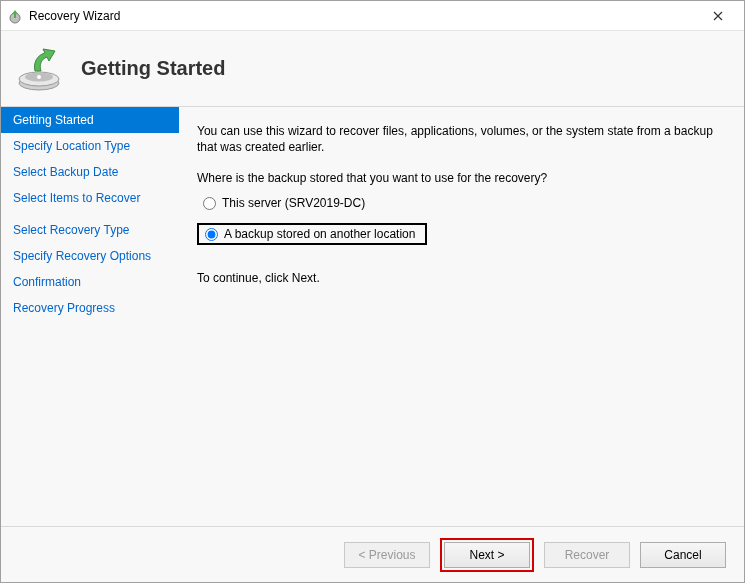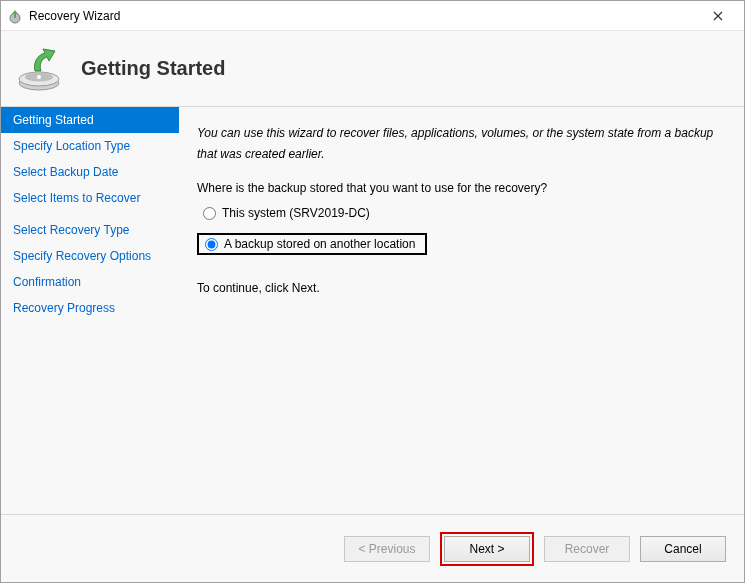--- a/index.html
+++ b/index.html
@@ -84,42 +84,42 @@
     background: #0078d7;
     color: #fff;
   }
   .content {
     flex: 1;
     padding: 16px 22px 0 18px;
     background: #f8f8f8;
     font-size: 12px;
     color: #000;
   }
-  .intro { line-height: 21px; font-style: italic; }
+  .intro { line-height: 16px; }
   .question { margin-top: 16px; }
   .radio-row {
     display: flex;
     align-items: center;
     margin-top: 8px;
     padding: 3px 4px;
   }
   .radio-row input[type=radio]{
     margin: 0 6px 0 2px;
   }
   .highlight-box {
     border: 2px solid #000000;
     display: inline-flex;
     align-items:center;
     padding: 2px 4px;
     margin-top: 10px;
     min-width: 230px;
   }
   .continue-text { margin-top: 26px; }
   .footer {
-    height: 68px;
+    height: 56px;
     border-top: 1px solid #d8d8d8;
     display: flex;
     align-items: center;
     justify-content: flex-end;
     padding: 0 18px;
     gap: 10px;
     background: #f8f8f8;
   }
   .btn {
     min-width: 86px;
@@ -186,21 +186,21 @@
       <div class="sidebar-item">Confirmation</div>
       <div class="sidebar-item">Recovery Progress</div>
     </div>
 
     <div class="content">
       <div class="intro">You can use this wizard to recover files, applications, volumes, or the system state from a backup that was created earlier.</div>
       <div class="question">Where is the backup stored that you want to use for the recovery?</div>
 
       <label class="radio-row">
         <input type="radio" name="loc" style="">
-        <span>This system (SRV2019-DC)</span>
+        <span>This server (SRV2019-DC)</span>
       </label>
 
       <div class="highlight-box">
         <label class="radio-row" style="margin-top:0;padding:0">
           <input type="radio" name="loc" checked="" style="">
           <span>A backup stored on another location</span>
         </label>
       </div>
 
       <div class="continue-text">To continue, click Next.</div>

